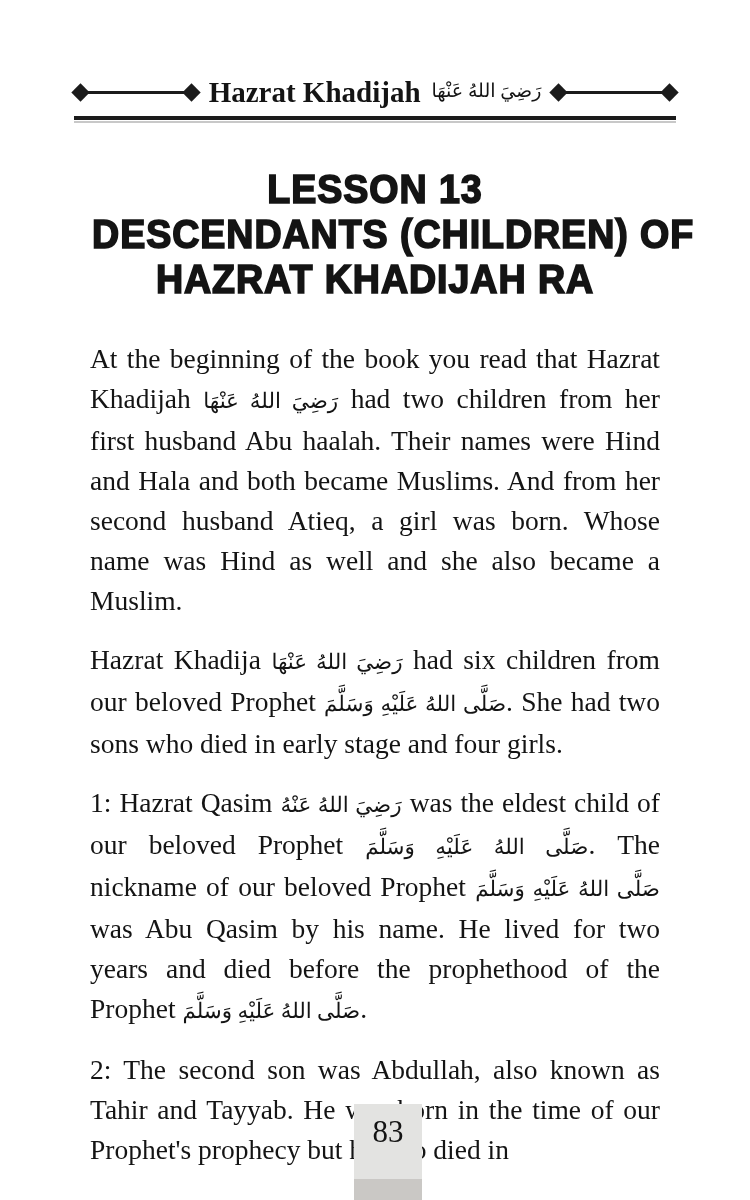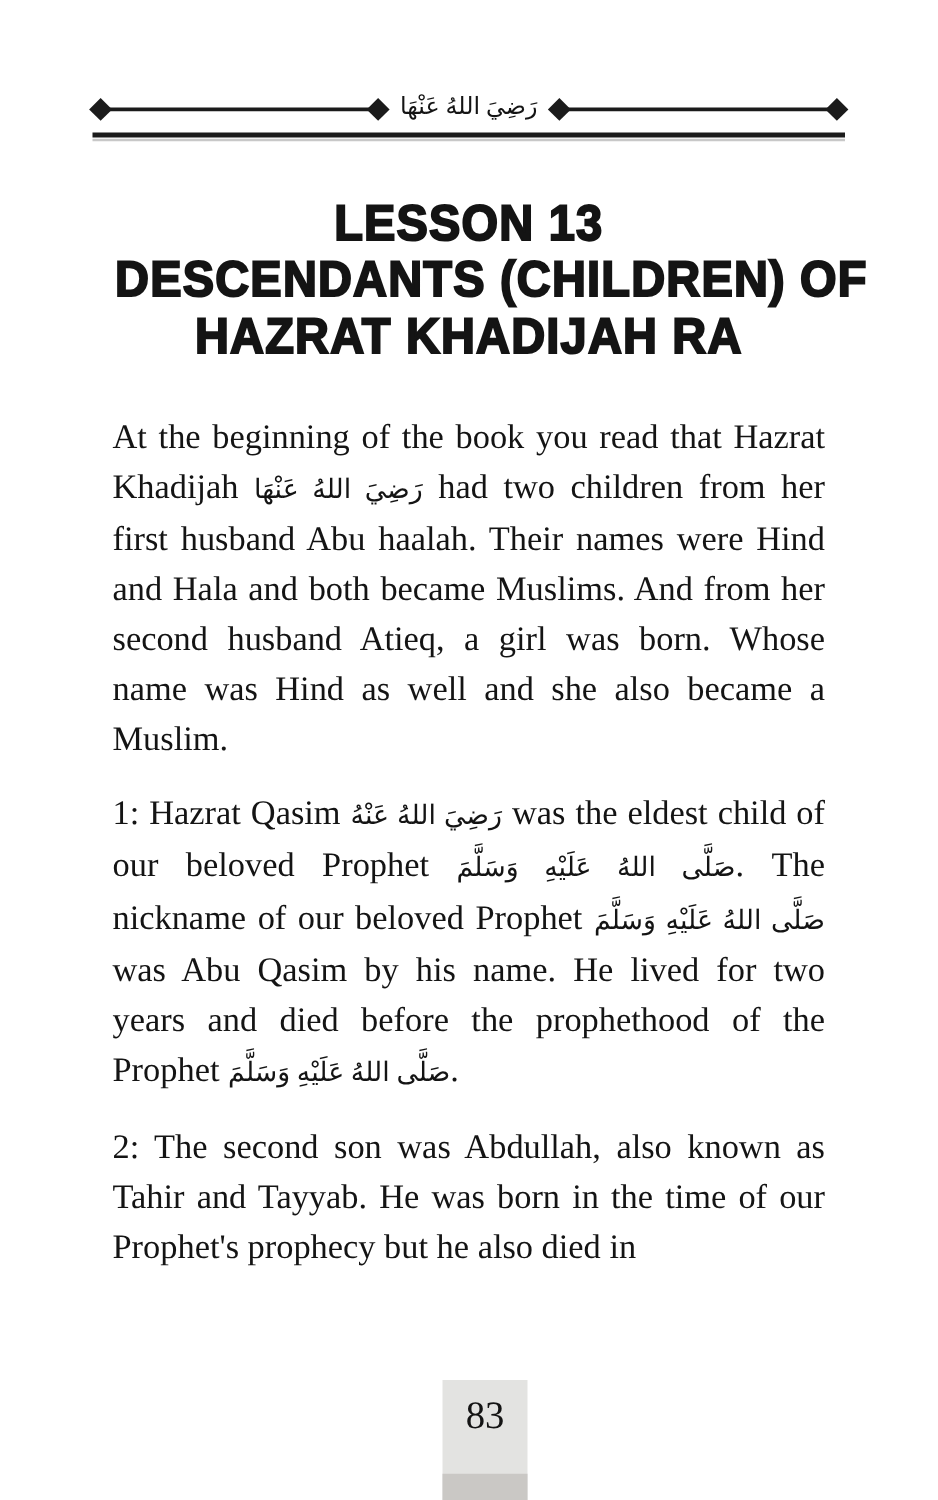--- a/index.html
+++ b/index.html
@@ -72,20 +72,21 @@
 <body>
 
 <div class="page">
 
   <div class="header">
     <span class="ornament">
       <span class="diamond"></span>
       <span class="orn-line"></span>
       <span class="diamond"></span>
     </span>
+    <span class="header-title">Hazrat Khadijah</span>
     <span class="header-honorific" dir="rtl">رَضِيَ اللهُ عَنْهَا</span>
     <span class="ornament">
       <span class="diamond"></span>
       <span class="orn-line"></span>
       <span class="diamond"></span>
     </span>
   </div>
 
   <div class="rule">
     <div class="rule-dark"></div>
@@ -93,20 +94,21 @@
   </div>
 
   <h1 class="lesson">
     <div>LESSON 13</div>
     <div>DESCENDANTS (CHILDREN) OF</div>
     <div>HAZRAT KHADIJAH RA</div>
   </h1>
 
   <main class="body-text" id="paragraphs">
       <p class="body-para"><span class="latin">At the beginning of the book you read that Hazrat Khadijah </span><span class="arabic" dir="rtl">رَضِيَ اللهُ عَنْهَا</span><span class="latin"> had two children from her first husband Abu haalah. Their names were Hind and Hala and both became Muslims. And from her second husband Atieq, a girl was born. Whose name was Hind as well and she also became a Muslim.</span></p>
+      <p class="body-para"><span class="latin">Hazrat Khadija </span><span class="arabic" dir="rtl">رَضِيَ اللهُ عَنْهَا</span><span class="latin"> had six children from our beloved Prophet </span><span class="arabic" dir="rtl">صَلَّى اللهُ عَلَيْهِ وَسَلَّمَ</span><span class="latin">. She had two sons who died in early stage and four girls.</span></p>
       <p class="body-para"><span class="latin">1: Hazrat Qasim </span><span class="arabic" dir="rtl">رَضِيَ اللهُ عَنْهُ</span><span class="latin"> was the eldest child of our beloved Prophet </span><span class="arabic" dir="rtl">صَلَّى اللهُ عَلَيْهِ وَسَلَّمَ</span><span class="latin">. The nickname of our beloved Prophet </span><span class="arabic" dir="rtl">صَلَّى اللهُ عَلَيْهِ وَسَلَّمَ</span><span class="latin"> was Abu Qasim by his name. He lived for two years and died before the prophethood of the Prophet </span><span class="arabic" dir="rtl">صَلَّى اللهُ عَلَيْهِ وَسَلَّمَ</span><span class="latin">.</span></p>
       <p class="body-para"><span class="latin">2: The second son was Abdullah, also known as Tahir and Tayyab. He was born in the time of our Prophet's prophecy but he also died in</span></p>
     </main>
 
   <div class="pagebox">
     <span class="num">83</span>
     <div class="pagebox-strip"></div>
   </div>
 
 </div>

